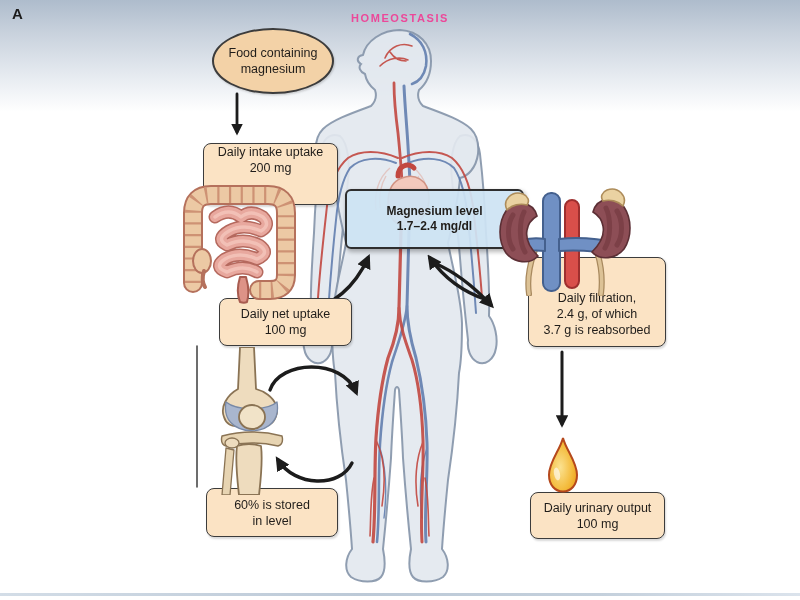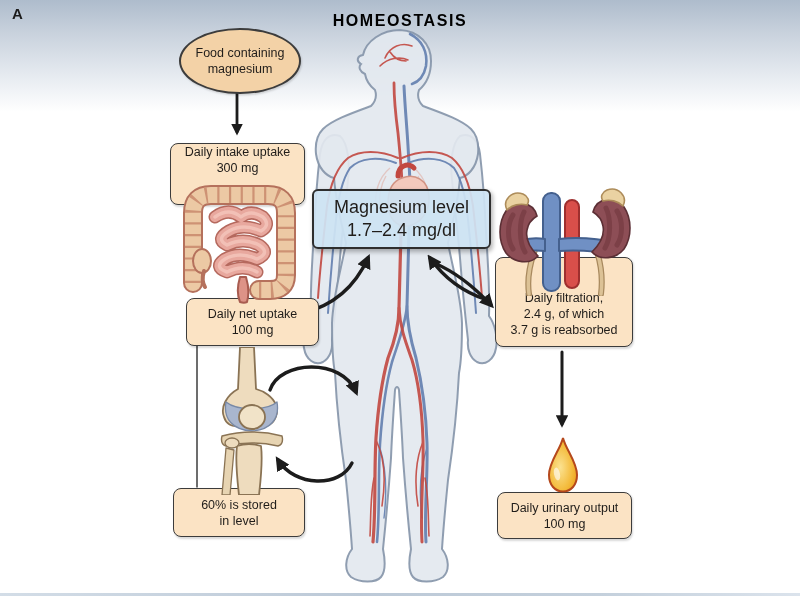--- a/index.html
+++ b/index.html
@@ -14,39 +14,40 @@
   }
   .bottom-rule{
     position:absolute;left:0;top:593px;width:800px;height:2.5px;
     background:linear-gradient(to right,#d3dde7,#bcc9d7 45%,#c4d0dc 75%,#dbe3ec);
   }
   .panel-label{
     position:absolute;left:12px;top:5px;font-size:15px;font-weight:bold;color:#1b1b1b;
   }
   .title{
     position:absolute;left:0;top:12px;width:800px;text-align:center;
-    font-size:16px;font-weight:600;letter-spacing:1.6px;color:#000000;
+    font-size:11px;font-weight:600;letter-spacing:1.6px;color:#ec4899;
   }
   .node{
     position:absolute;display:flex;flex-direction:column;justify-content:center;
     text-align:center;color:#201d1a;font-size:12.5px;line-height:1.28;
     background:#fbe3c4;border:1.8px solid #3c3c3c;border-radius:8px;
     box-shadow:1px 1.5px 2px rgba(0,0,0,0.15);
+    margin-left:33px;
   }
   .node .ln{white-space:nowrap;}
   .ellipse{
     left:179px;top:28px;width:118px;height:62px;border-radius:50%;
     background:#f3d2a7;border-width:2px;
   }
   .intake{left:170px;top:143px;width:135px;height:62px;justify-content:flex-start;padding-top:0;box-sizing:border-box;}
   .netuptake{left:186px;top:298px;width:131px;height:46px;}
   .mglevel{
     left:312px;top:189px;width:175px;height:56px;
     background:rgba(205,227,243,0.93);border:2.6px solid #2e2e2e;border-radius:6px;
-    font-weight:normal;font-size:18px;box-shadow:1.5px 2.5px 4px rgba(0,0,0,0.28);
+    font-weight:bold;font-size:12px;box-shadow:1.5px 2.5px 4px rgba(0,0,0,0.28);
   }
   .filtration{left:495px;top:257px;width:138px;height:90px;justify-content:flex-end;padding-bottom:8px;box-sizing:border-box;}
   .bonebox{left:173px;top:488px;width:130px;height:47px;}
   .urinary{left:497px;top:492px;width:133px;height:45px;align-items:center;}
   svg{position:absolute;display:block;}
   .body-svg{left:290px;top:28px;}
   .arrows-svg{left:0;top:0;pointer-events:none;}
   .gut-svg{left:177px;top:179px;}
   .kidney-svg{left:499px;top:188px;}
   .knee-svg{left:207px;top:347px;}
@@ -130,21 +131,21 @@
     </g>
   </svg>
 
   <div class="node ellipse">
     <div class="ln">Food containing</div>
     <div class="ln">magnesium</div>
   </div>
 
   <div class="node intake">
     <div class="ln">Daily intake uptake</div>
-    <div class="ln">300 mg</div>
+    <div class="ln">200 mg</div>
   </div>
 
   <div class="node netuptake">
     <div class="ln">Daily net uptake</div>
     <div class="ln">100 mg</div>
   </div>
 
   <div class="node mglevel">
     <div class="ln">Magnesium level</div>
     <div class="ln">1.7–2.4 mg/dl</div>

